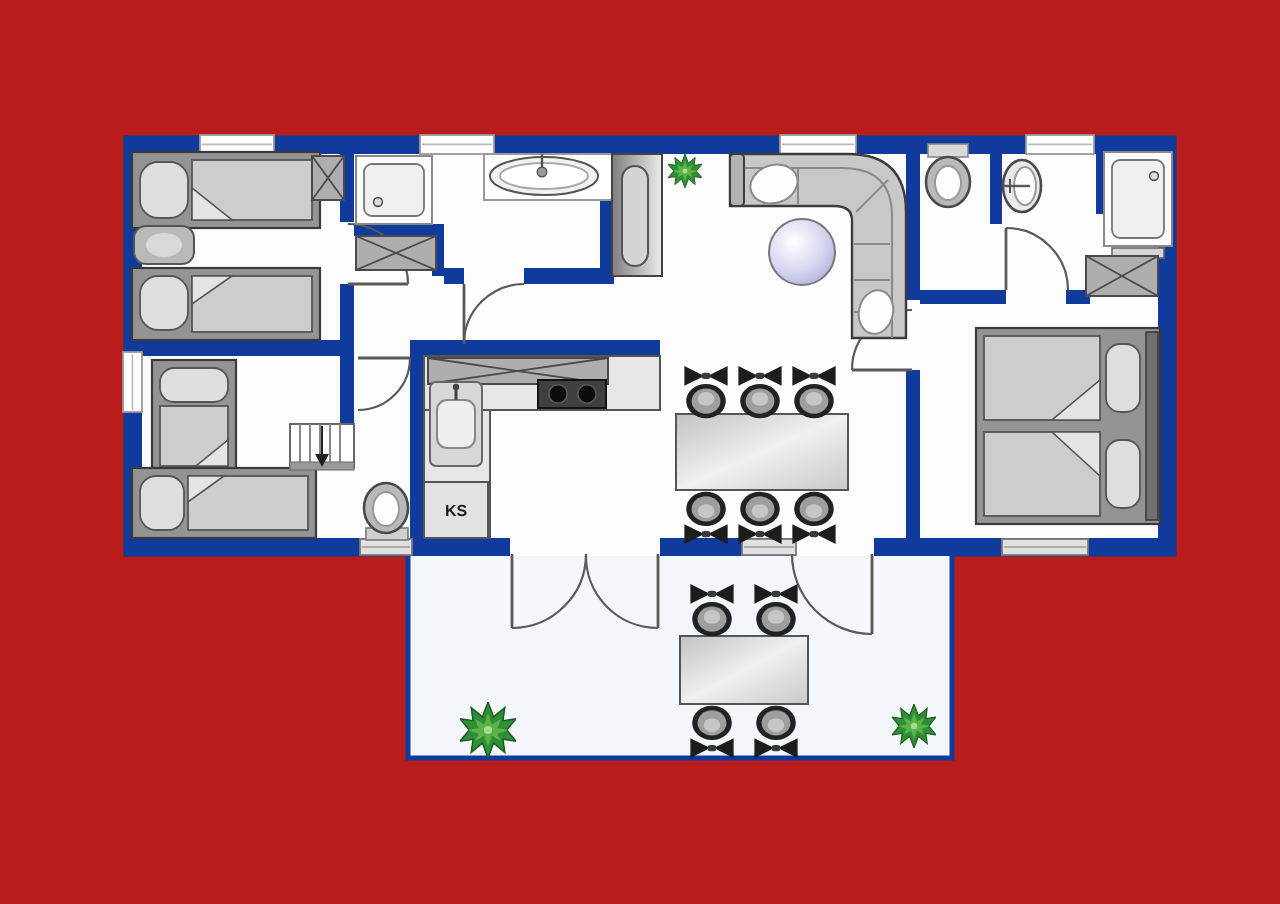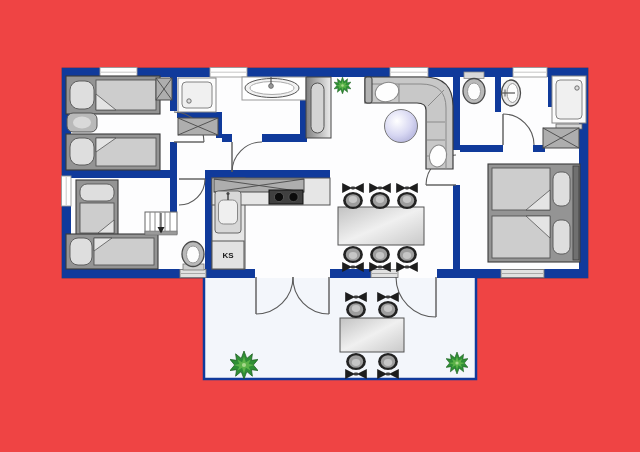--- a/index.html
+++ b/index.html
@@ -1,17 +1,17 @@
 <!DOCTYPE html>
 <html style="--wall: #103a9b; --floor: #fdfdfe; --terrace-floor: #f3f6fb; --plant: #2f8f35; --side-table: #c9c9ee; --furniture: #c8c8c8;"><head>
 <meta charset="utf-8">
 <title>Floor Plan</title>
 <style>
   html,body{margin:0;padding:0;background:#fff;}
-  .stage{position:relative;width:640px;height:452px;background:#ef4444;overflow:hidden;
+  .stage{position:relative;width:640px;height:452px;background:#b91c1c;overflow:hidden;
          font-family:"Liberation Sans",sans-serif;}
   svg{position:absolute;left:0;top:0;}
   .floor{fill:var(--floor,#fdfdfe);stroke:#3a3a5a;stroke-width:0.8;}
   .terrace{fill:var(--terrace-floor,#f3f6fb);stroke:var(--wall,#103a9b);stroke-width:2.5;}
   .wall{fill:var(--wall,#103a9b);}
   .opening{fill:var(--floor,#fdfdfe);}
   .win{fill:#ffffff;stroke:#9a9a9a;stroke-width:0.9;}
   .winline{stroke:#b9b9b9;stroke-width:0.8;}
   .wingray{fill:#e1e1e1;stroke:#7a7a7a;stroke-width:0.9;}
   .wingline{stroke:#9a9a9a;stroke-width:0.8;}

